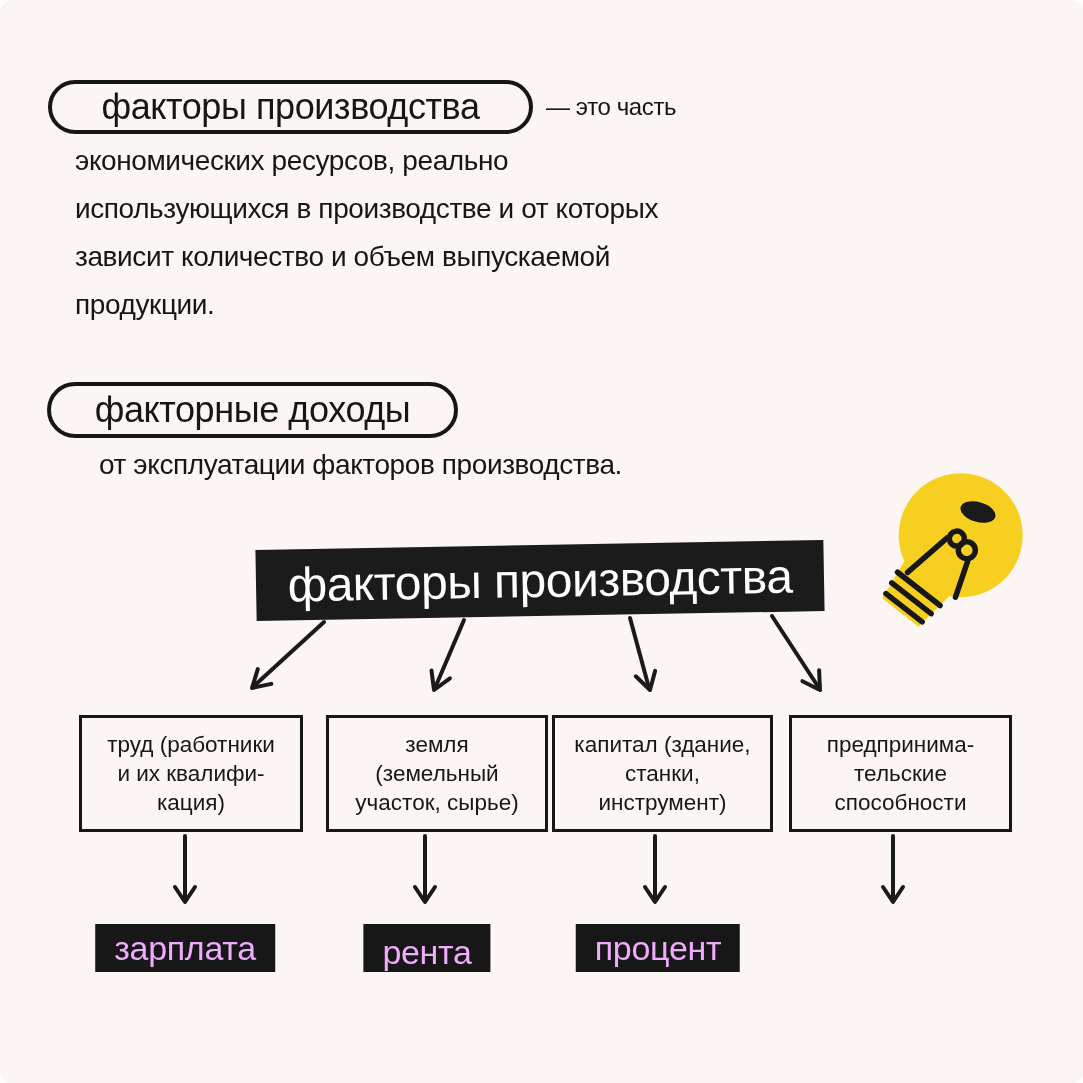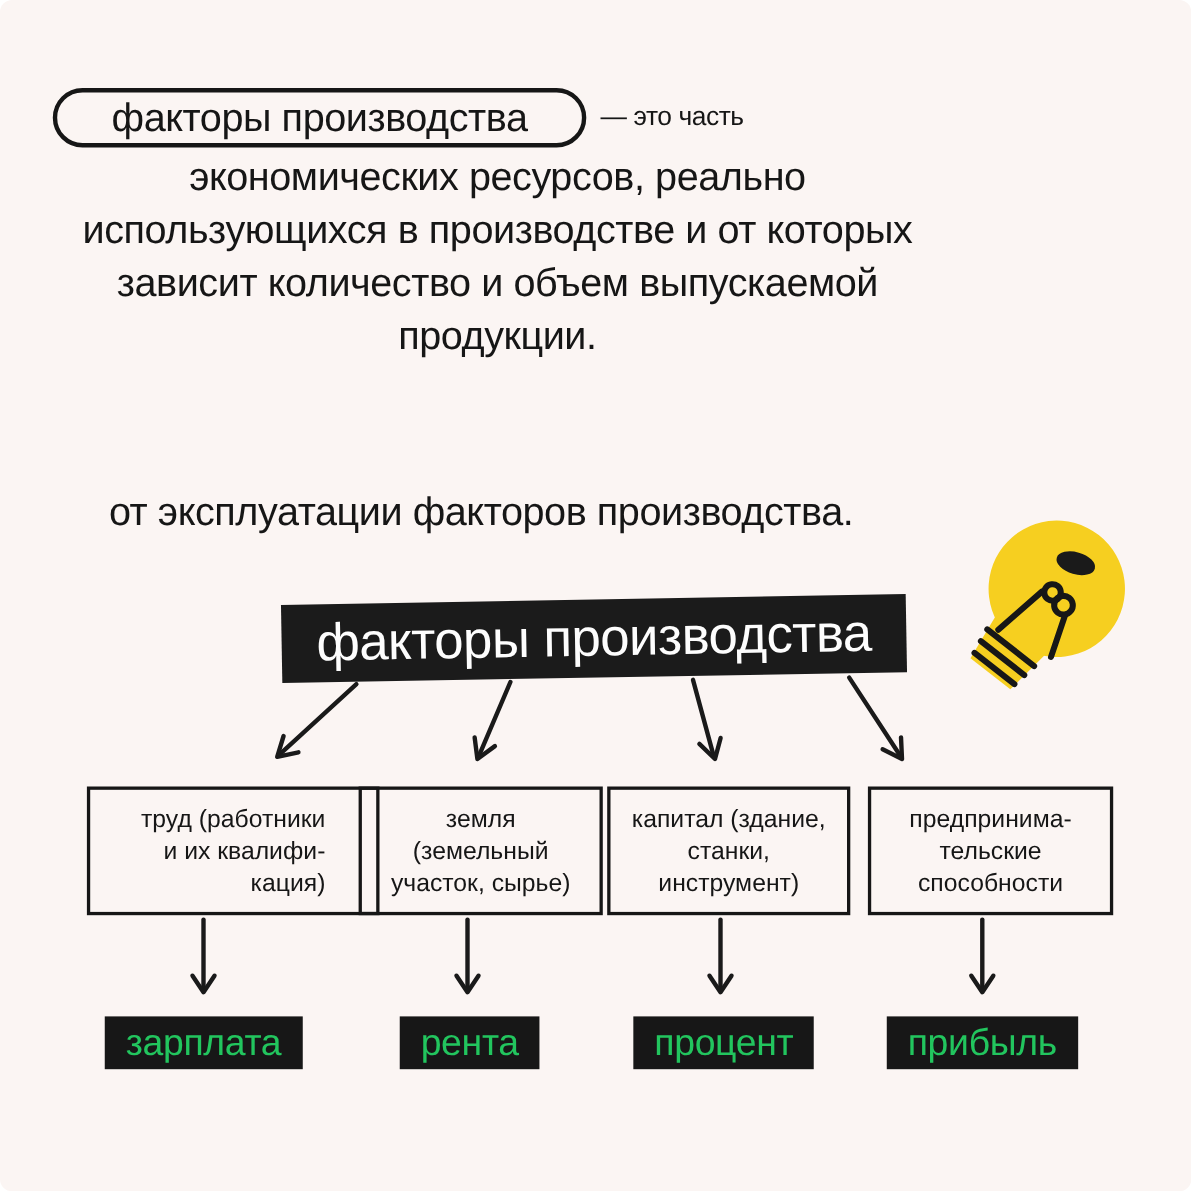--- a/index.html
+++ b/index.html
@@ -25,60 +25,59 @@
     font-size:36px;font-weight:500;letter-spacing:-0.4px;
   }
   .pill-1{width:485px;height:54px;}
   .pill-2{width:411px;height:56px;}
   .lead{
     margin-left:13px;
     font-size:24px;font-weight:500;letter-spacing:-0.4px;
   }
   .def-body{
     position:absolute;left:75px;
-    font-size:36px;font-weight:500;letter-spacing:-0.4px;
+    font-size:28px;font-weight:500;letter-spacing:-0.4px;
     line-height:48px;
     white-space:pre-line;
-    text-align:center;
   }
   
   .banner{
     position:absolute;left:256px;top:545px;width:568px;height:71px;
     background:#1B1B1B;
     transform:rotate(-1deg);
     display:flex;align-items:center;justify-content:center;
     color:#FDFDFD;font-size:48px;font-weight:500;letter-spacing:-0.5px;
     white-space:nowrap;
   }
   
   .factor-box{
     position:absolute;top:715px;height:117px;
     box-sizing:border-box;
     border:3.5px solid #161616;
     display:flex;align-items:center;justify-content:center;
     text-align:center;
     font-size:22.5px;font-weight:500;line-height:29px;
     white-space:pre-line;
   }
-  .fb-1{left:79px;width:266px;text-align:right;}
+  .fb-1{left:79px;width:224px;}
   .fb-2{left:326px;width:222px;align-items:center;}
   .fb-3{left:552px;width:221px;}
   .fb-4{left:789px;width:223px;}
   
   .badge{
     position:absolute;top:924px;height:48px;
     transform:translateX(-50%);
-    background:#171717;color:#22c55e;
+    background:#171717;color:#f0abfc;
     display:flex;align-items:center;justify-content:center;
     padding:0 19px;
     font-size:34px;font-weight:500;letter-spacing:-0.3px;
     white-space:nowrap;
   }
   .bd-1{left:185px;}
-  .bd-2{left:427px;}
+  .bd-2{left:427px;align-items:flex-end;}
   .bd-3{left:658px;}
   .bd-4{left:893px;}
   .overlay{
     position:absolute;left:0;top:0;width:1083px;height:1083px;
     pointer-events:none;
   }
 </style>
 </head>
 <body>
 
@@ -89,20 +88,23 @@
       <span>факторы производства</span>
     </span>
     <span class="lead">— это часть</span>
   </div>
   <div class="def-body" style="top:137px;">экономических ресурсов, реально
 использующихся в производстве и от которых
 зависит количество и объем выпускаемой
 продукции.</div>
 
   <div class="def-row" style="left:47px;top:382px;">
+    <span class="pill pill-2">
+      <span>факторные доходы</span>
+    </span>
   </div>
   <div class="def-body" style="top:441px;margin-left:24px;">от эксплуатации факторов производства.</div>
 
   <div class="banner">
     <span>факторы производства</span>
   </div>
 
   <div class="factor-box fb-1">
     <span>труд (работники
 и их квалифи-
@@ -125,23 +127,20 @@
   </div>
 
   <div class="badge bd-1">
     <span>зарплата</span>
   </div>
   <div class="badge bd-2">
     <span>рента</span>
   </div>
   <div class="badge bd-3">
     <span>процент</span>
-  </div>
-  <div class="badge bd-4">
-    <span>прибыль</span>
   </div>
 
   <svg class="overlay" viewBox="0 0 1083 1083" xmlns="http://www.w3.org/2000/svg">
     <g stroke="#1A1A1A" stroke-width="4" fill="none" stroke-linecap="round" stroke-linejoin="round">
 
       <g>
         <line x1="324" y1="622" x2="254" y2="686"></line>
         <polyline points="257.8,669.1 252,688 271.3,683.9"></polyline>
       </g>
       <g>

